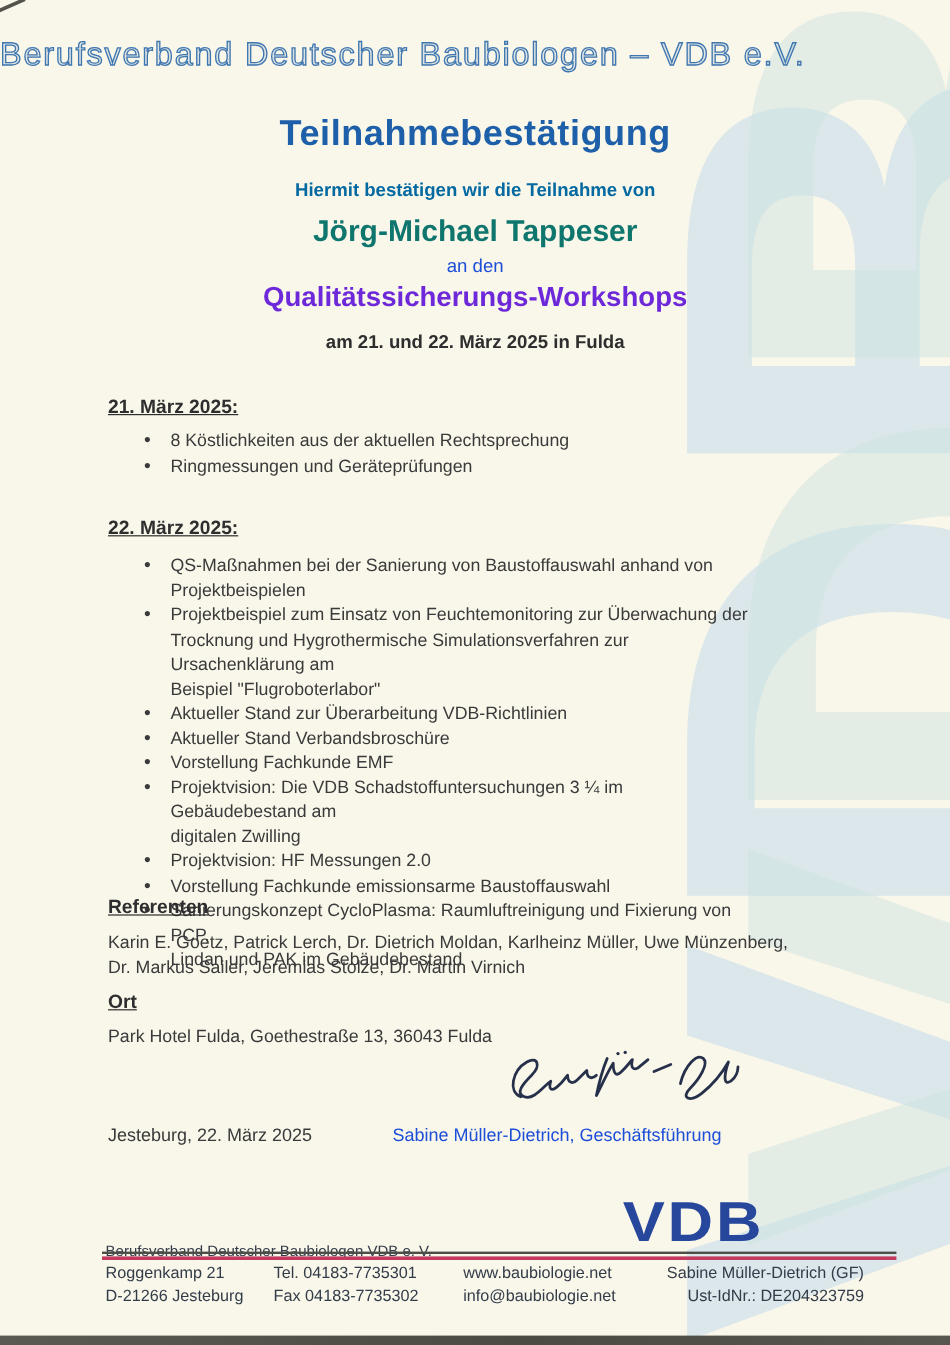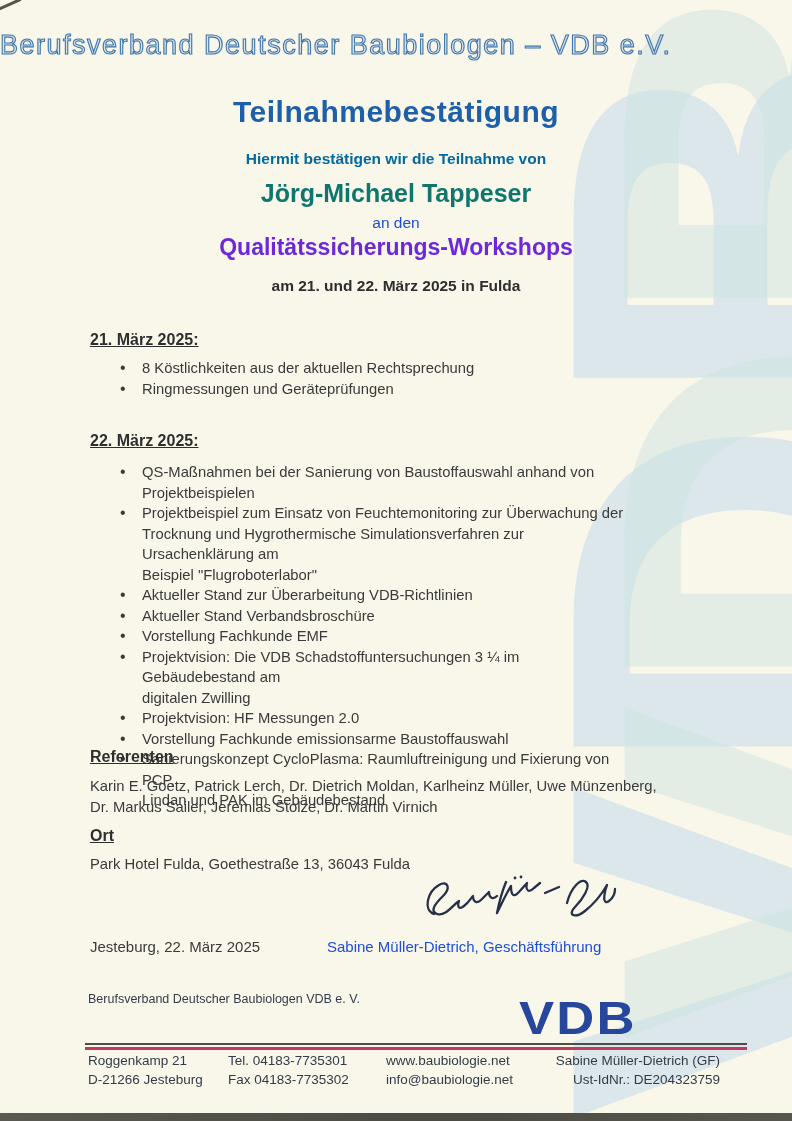--- a/index.html
+++ b/index.html
@@ -121,21 +121,21 @@
   
   .logo {
     position:absolute; top:990px; left:519px; margin:0;
     font-size:47px; font-weight:bold;
     color:#26479c;
     letter-spacing:2px;
     transform:scale(1.12,1);
     transform-origin:left center;
   }
   .footer-org {
-    position:absolute; top:992px; left:88px; margin:0;
+    position:absolute; top:1036px; left:88px; margin:0;
     font-size:12.5px; color:#323c49;
   }
   .divider {
     position:absolute; top:1043px; left:85px; width:662px; height:2px;
     border-top:2px solid #4e4e48;
     border-bottom:3px solid #c23a60;
   }
   .f-col {
     position:absolute; top:1052px; margin:0;
     font-size:13.5px; line-height:18.5px;

